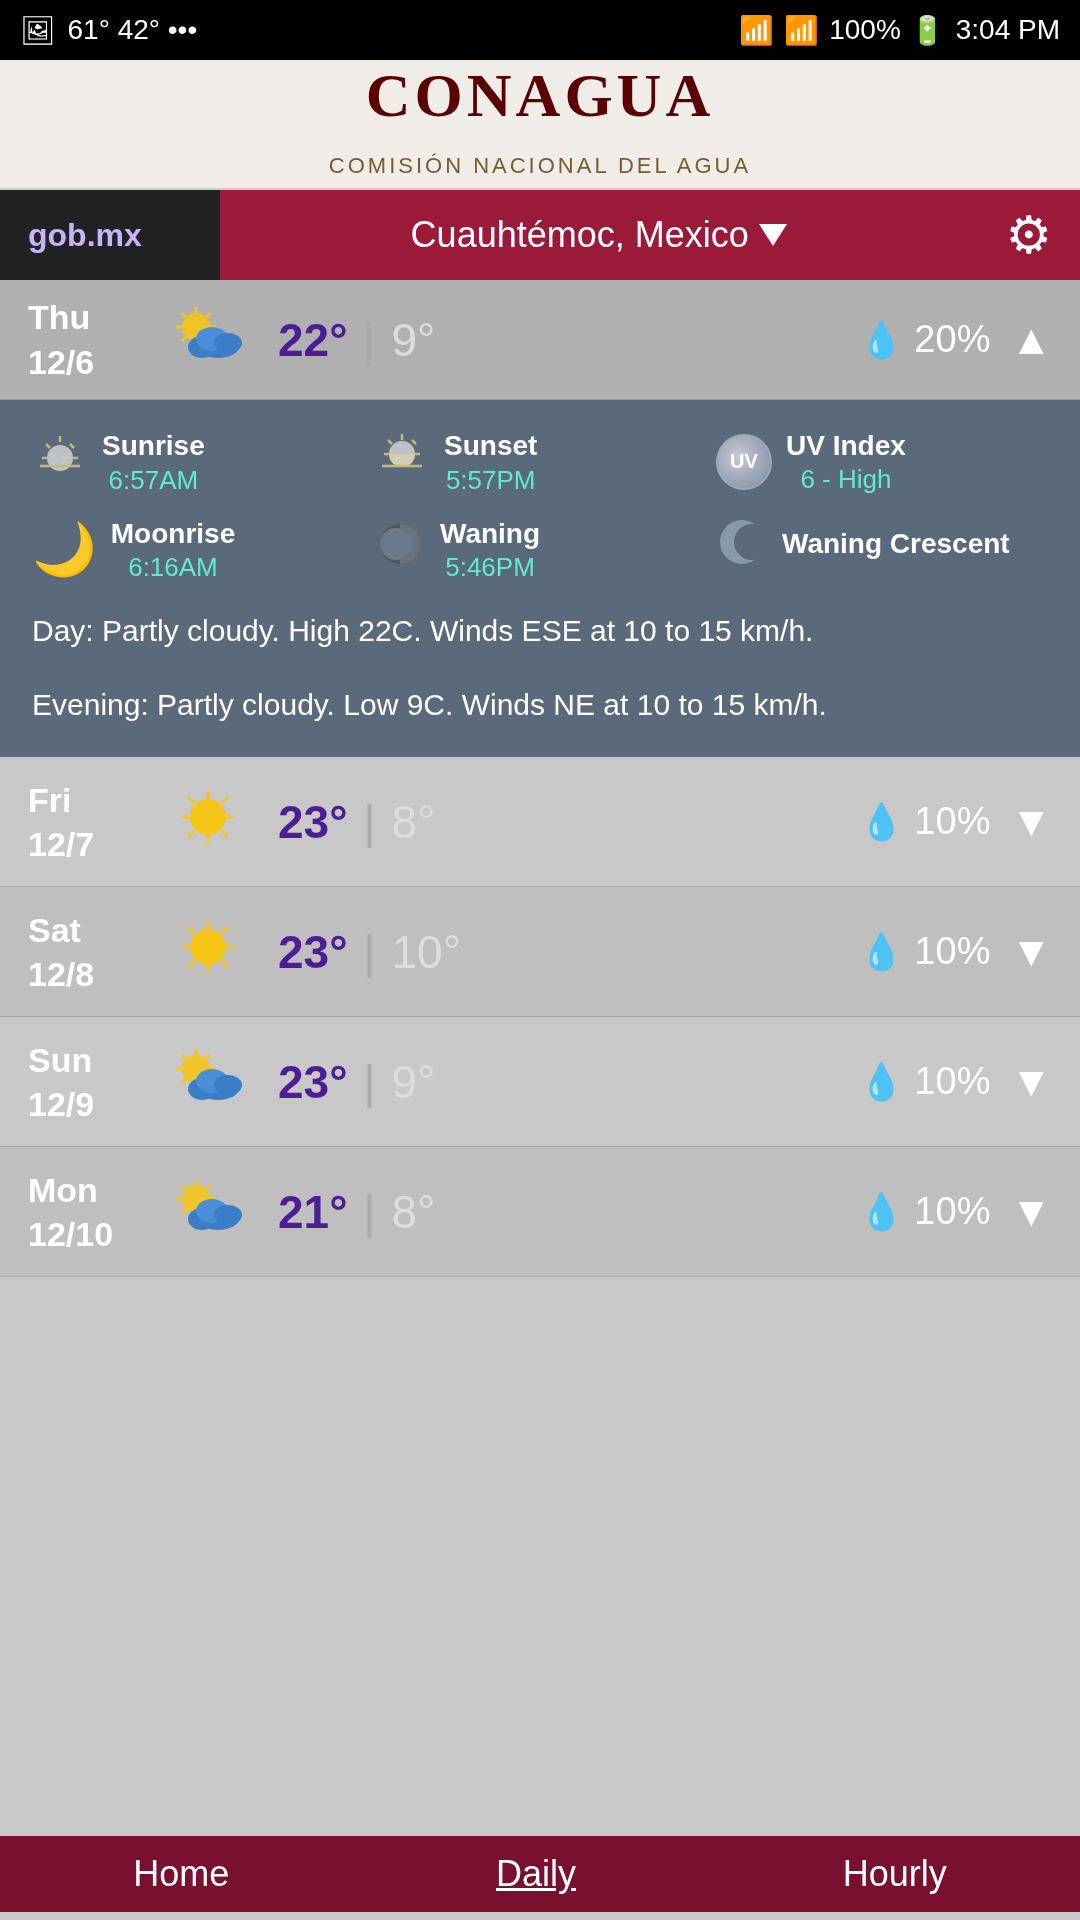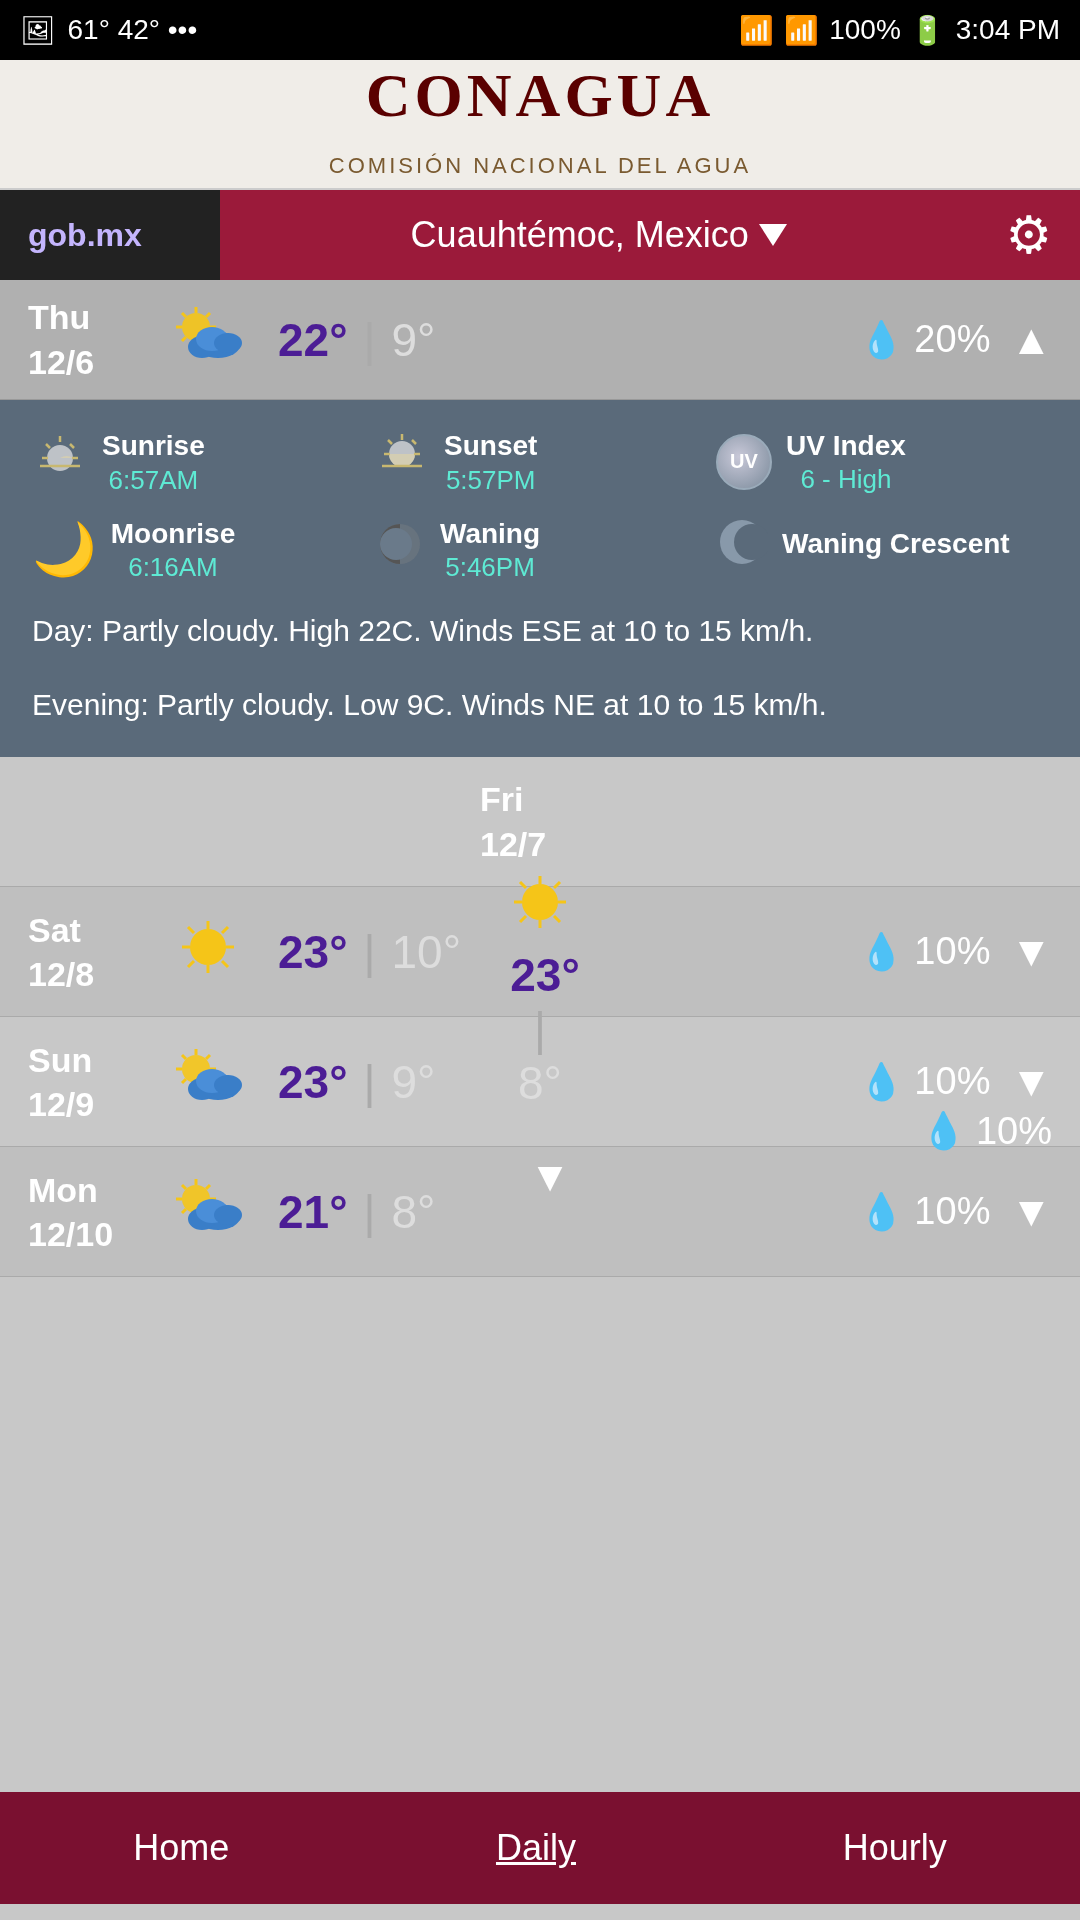--- a/index.html
+++ b/index.html
@@ -198,23 +198,23 @@
       height: 130px;
       border-bottom: 1px solid #aaa;
     }
 
     
     .bottom-nav {
       background: #7a1030;
       display: flex;
       align-items: center;
       justify-content: space-around;
-      height: 112px;
+      height: 76px;
       position: fixed;
-      bottom: 16px;
+      bottom: 8px;
       width: 1080px;
     }
     .nav-item {
       color: #fff;
       font-size: 36px;
       cursor: pointer;
       padding: 10px 40px;
     }
     .nav-item.active { text-decoration: underline; }
 
@@ -401,21 +401,21 @@
     </div>
 
   </div>
 
   <div class="detail-desc">Day: Partly cloudy. High 22C. Winds ESE at 10 to 15 km/h.</div>
   <br>
   <div class="detail-desc">Evening: Partly cloudy. Low 9C. Winds NE at 10 to 15 km/h.</div>
 </div>
 
 <div id="forecast-rows">
-    <div class="day-row" style="background: rgb(200, 200, 200); flex-direction: column;">
+    <div class="day-row" style="background: rgb(200, 200, 200);">
     <div class="day-label">
       <div>Fri</div>
       <div>12/7</div>
     </div>
     <div class="weather-icon">
       <svg width="80" height="60" viewBox="0 0 80 60">
           <circle cx="40" cy="30" r="18" fill="#f5c518"></circle>
           <g stroke="#f5c518" stroke-width="3">
             <line x1="40" y1="4" x2="40" y2="12"></line>
             <line x1="40" y1="48" x2="40" y2="56"></line>

